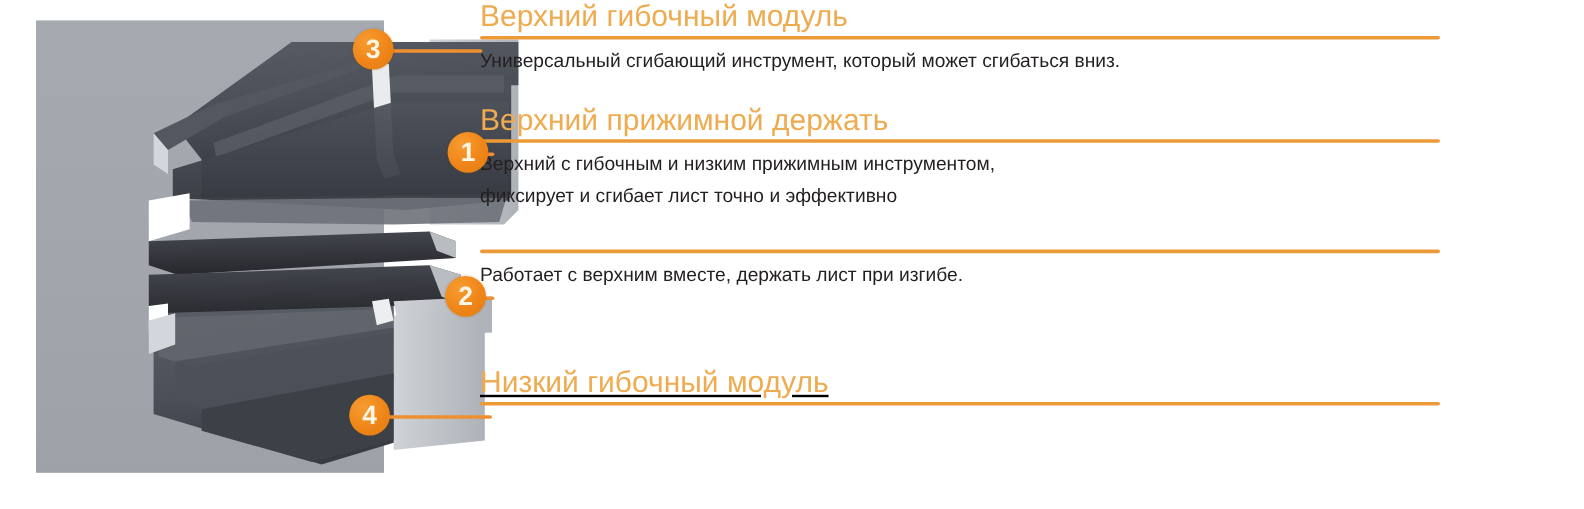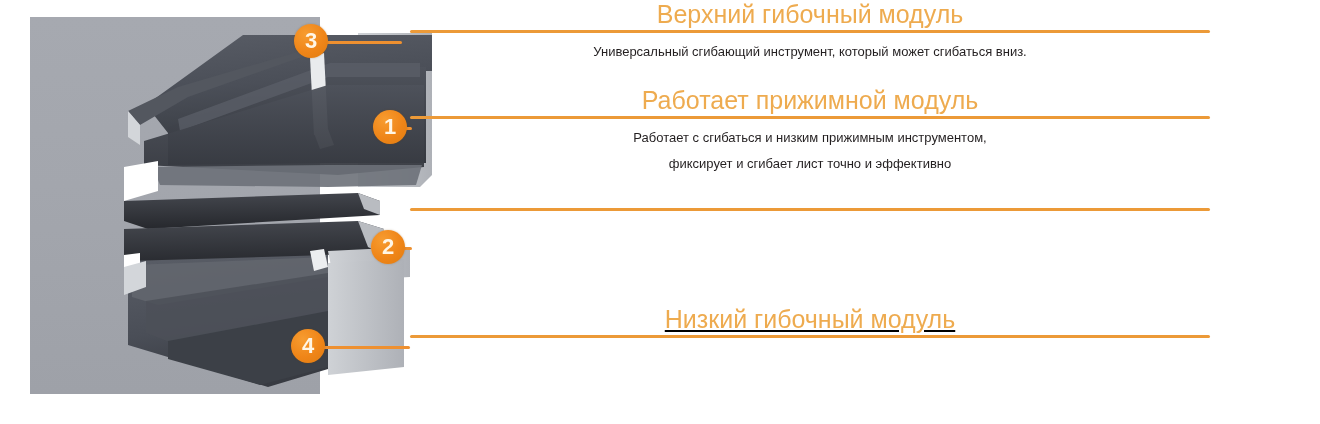--- a/index.html
+++ b/index.html
@@ -60,41 +60,40 @@
     text-align: center;
     font-family: "Liberation Sans", "DejaVu Sans", sans-serif;
     box-shadow: 0 0 2px rgba(120,70,0,.35);
     z-index: 5;
     user-select: none;
   }
 
   
   .block {
     position: absolute;
-    left: 410px;
+    left: 400px;
     width: 800px;
-    text-align: center;
   }
   .block .title {
     color: #eeab4f;
     font-size: 25px;
     line-height: 28px;
     white-space: nowrap;
     font-family: "Liberation Sans", "DejaVu Sans", sans-serif;
   }
   .block .rule {
     margin-top: 2px;
     height: 3px;
     width: 800px;
     background: #ec9a38;
     border-radius: 2px;
   }
   .block .desc {
     color: #231f20;
-    font-size: 13px;
+    font-size: 16px;
     line-height: 26px;
     margin-top: 6px;
     font-family: "Liberation Sans", "DejaVu Sans", sans-serif;
   }
   .block .desc .line {
     display: block;
     white-space: nowrap;
   }
 </style>
 </head>
@@ -189,30 +188,33 @@
 
   <div class="block" style="top:0px;">
     <div class="title">Верхний гибочный модуль</div>
     <div class="rule"></div>
     <div class="desc">
       <span class="line">Универсальный сгибающий инструмент, который может сгибаться вниз.</span>
     </div>
   </div>
 
   <div class="block" style="top:86px;">
-    <div class="title">Работает прижимной модуль</div>
+    <div class="title">Верхний прижимной держать</div>
     <div class="rule"></div>
     <div class="desc">
-      <span class="line">Работает с сгибаться и низким прижимным инструментом,</span>
+      <span class="line">Верхний с гибочным и низким прижимным инструментом,</span>
       <span class="line">фиксирует и сгибает лист точно и эффективно</span>
     </div>
   </div>
 
   <div class="block" style="top:206px;">
     <div class="rule"></div>
+    <div class="desc">
+      <span class="line">Работает с верхним вместе, держать лист при изгибе.</span>
+    </div>
   </div>
 
   <div class="block" style="top:305px;text-decoration:underline;">
     <div class="title">Низкий гибочный модуль</div>
     <div class="rule"></div>
   </div>
 
 </div>
 
 </body></html>

